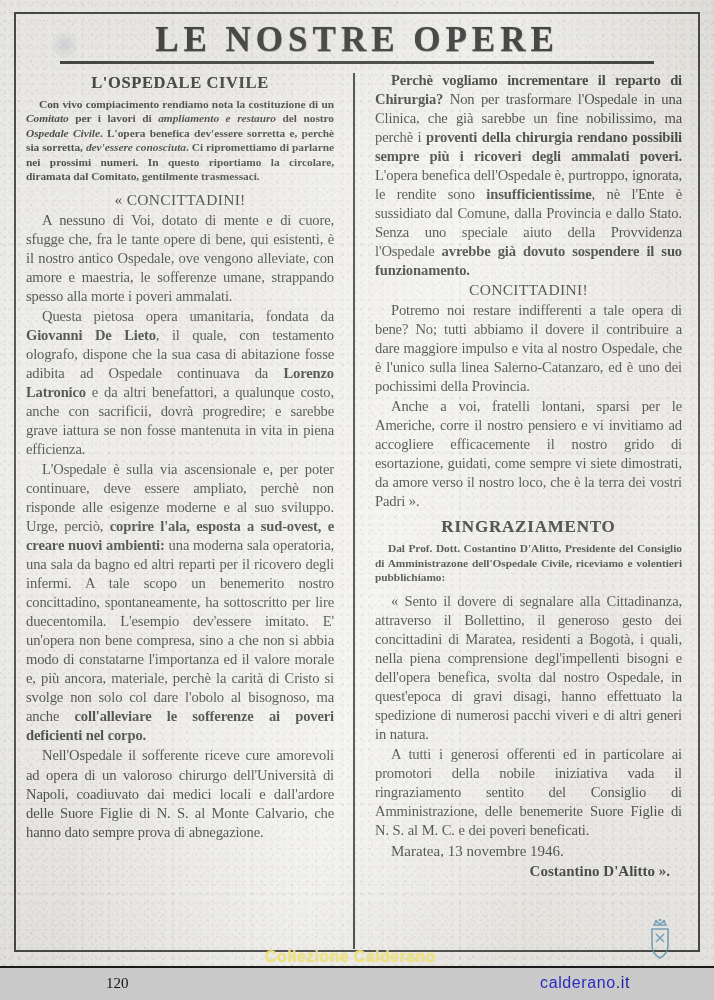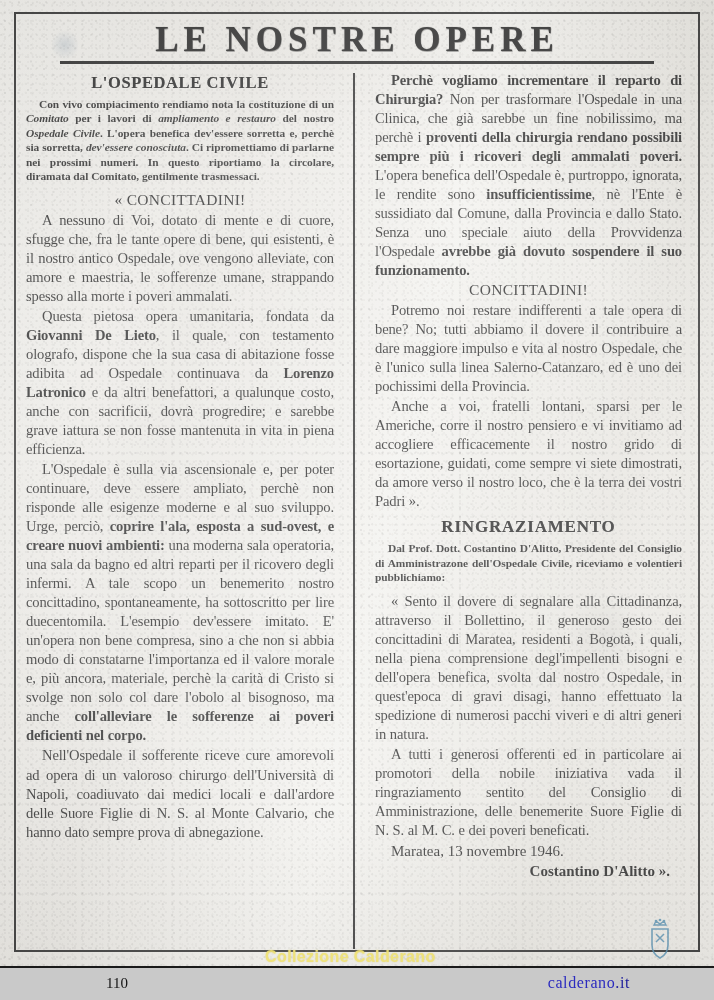--- a/index.html
+++ b/index.html
@@ -201,21 +201,21 @@
     left: 106px;
     top: 7px;
     font-family: "Liberation Serif", serif;
     font-size: 15px;
     color: #131313;
   }
   #footer .site {
     position: absolute;
     right: 84px;
     top: 6px;
-    font-family: Liberation Serif, serif;
+    font-family: Liberation Sans, sans-serif;
     font-size: 16px;
     letter-spacing: .6px;
     color: #2b2bbf;
   }
   #footer .site .dom { color: #1d1d9c; }
 
   
   .blotch {
     position: absolute;
     border-radius: 50%;
@@ -296,16 +296,16 @@
       <circle cx="11" cy="3" r="1.3" fill="#3d7fa6"></circle>
       <circle cx="15" cy="2" r="1.3" fill="#3d7fa6"></circle>
       <circle cx="19" cy="3" r="1.3" fill="#3d7fa6"></circle>
       <path d="M11 16 l8 8 M19 16 l-8 8" stroke="#3d7fa6" stroke-width="1.5"></path>
     </svg>
   </div>
 
   <div id="vignette"></div>
 
   <div id="footer">
-    <div class="page-number">110</div>
+    <div class="page-number">120</div>
     <div class="site"><span>calderano</span><span class="dom">.it</span></div>
   </div>
 </div>
 
 </body></html>

